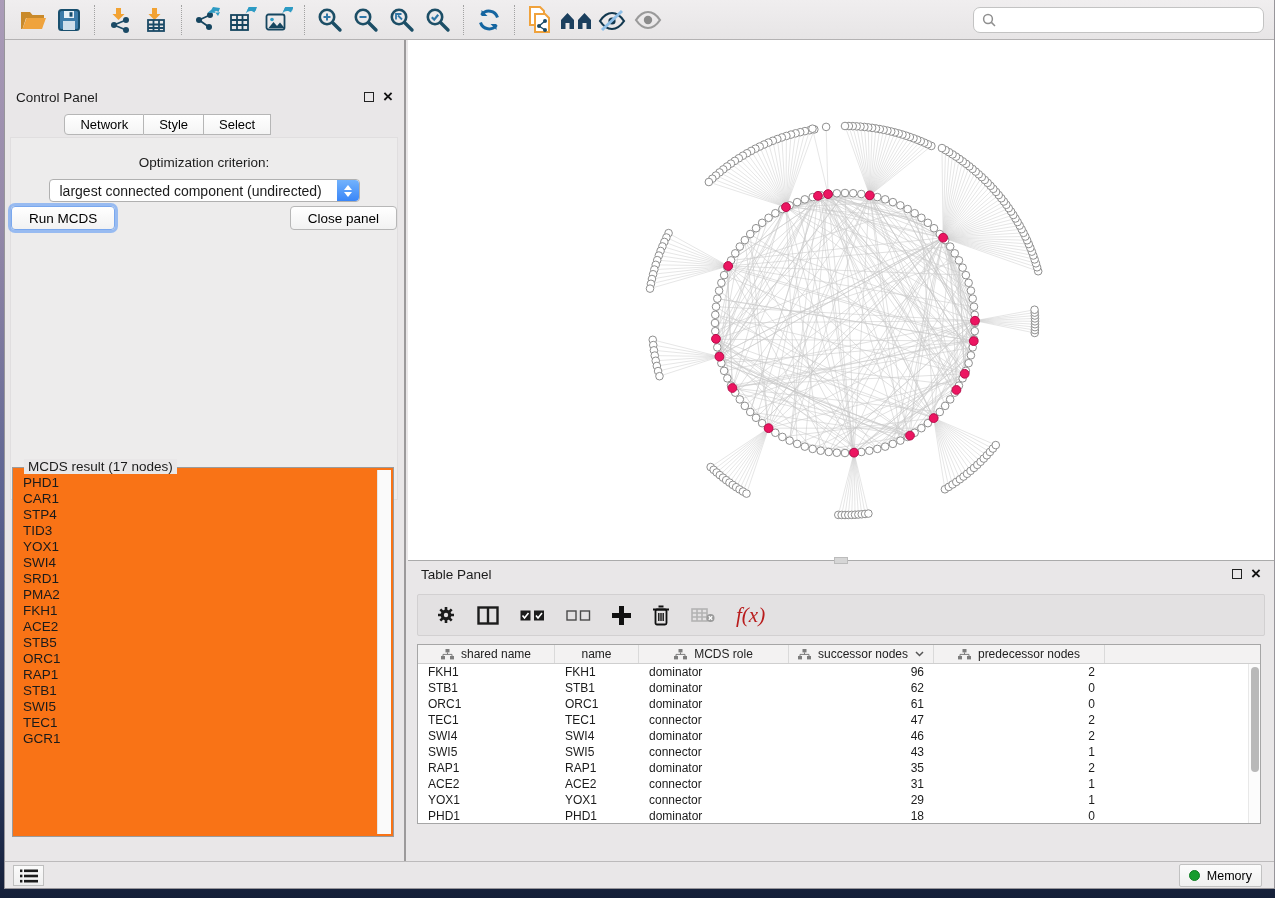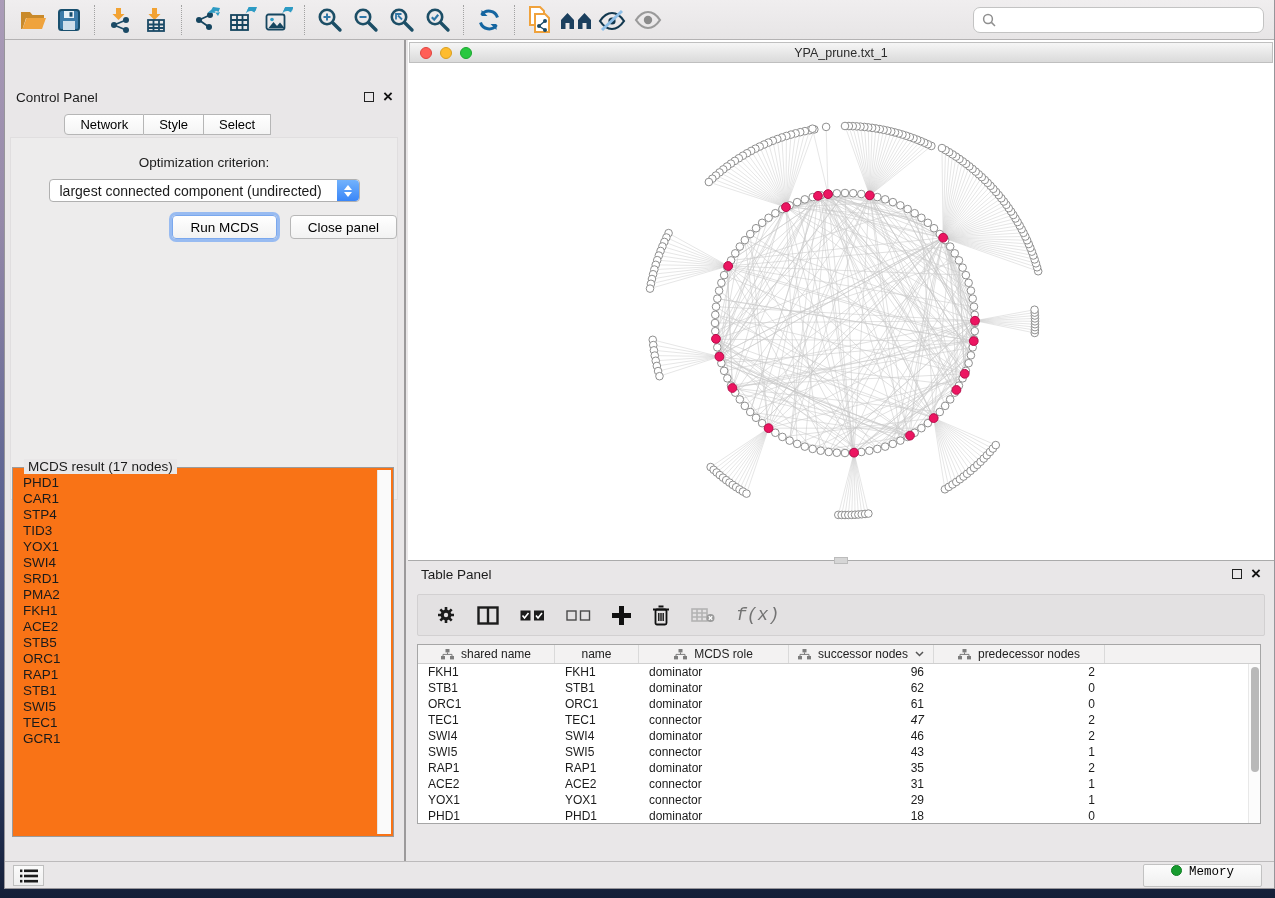--- a/index.html
+++ b/index.html
@@ -29,21 +29,21 @@
   .cp-tabs { position:absolute; top:74px; left:0; right:4px; display:flex; justify-content:center; }
   .seg-tab { height:21px; padding:0 15px; font-size:13px; background:linear-gradient(#ffffff,#f4f4f4); border:1px solid #b6b6b6; border-left:none; display:flex; align-items:center; cursor:default; }
   .seg-tab:first-child { border-left:1px solid #b6b6b6; border-radius:4px 0 0 4px; }
   .seg-tab:last-child { border-radius:0 4px 4px 0;margin-top:46px; }
   .seg-tab.active { background:linear-gradient(#6fb1fb,#3a8bf7); border-color:#3a8bf7; color:#fff; }
   .cp-content { position:absolute; top:97px; left:5px; right:6px; height:363px; background:#edecec; border:1px solid #e0dedf; }
   .opt-label { margin-top:17px; text-align:center; font-size:13.5px; }
   .dropdown { margin:9px auto 0; width:311px; height:23px; background:#fff; border:1px solid #b0b0b0; border-radius:4px; position:relative; display:flex; align-items:center; padding-left:10px; font-size:14px; cursor:default; }
   .stepper { position:absolute; right:0px; top:0px; bottom:0px; width:22px; border-radius:0 4px 4px 0; background:linear-gradient(#72b2fc,#3a86f8); display:flex; flex-direction:column; align-items:center; justify-content:center; gap:2px; }
   .stepper svg { display:block; }
-  .btn-row { display:flex; justify-content:flex-end; gap:13px; margin-top:13px; }
+  .btn-row { display:flex; justify-content:space-between; gap:13px; margin-top:4px; }
   .push-btn { height:24px; padding:0 17px; background:linear-gradient(#ffffff,#f2f2f2); border:1px solid #b7b7b7; border-radius:4px; font-size:13.5px; font-family:"Liberation Sans",sans-serif; cursor:default; }
   .push-btn.focused { box-shadow:0 0 0 3px rgba(82,148,246,.55); border-color:#7aa8ee; }
   .result-box { position:absolute; top:427px; left:7px; right:10px; bottom:24px; border:1px solid #9b9b9b; background:#f97316; }
   .result-legend { position:absolute; top:-9px; left:11px; background:#e9e7e8; padding:0 4px; font-size:13.5px; }
   .result-list { position:absolute; top:3px; left:2px; right:17px; bottom:2px; overflow:hidden; font-size:13.5px; line-height:16px; padding:4px 0 0 8px; }
   .list-track { position:absolute; top:2px; bottom:2px; right:2px; width:14px; background:#fafafa; border-left:1px solid #e6e6e6; }
 
   
   .right-area { position:absolute; left:403px; top:40px; right:0; bottom:27px; }
   .network-panel { position:absolute; top:0; left:0; right:0; height:520px; background:#fff; }
@@ -55,37 +55,37 @@
   .light.green { background:#28c840; border:1px solid #1ba62f; }
   .net-title { position:absolute; left:0; right:0; text-align:center; font-size:12.5px; color:#2c2c2c; }
   .net-canvas { position:absolute; top:23px; left:1px; right:1px; bottom:0; background:#fff; }
   .split-handle { position:absolute; left:50%; margin-left:-7px; bottom:-4px; width:14px; height:7px; background:#d6d6d6; border:1px solid #bcbcbc; z-index:5; }
 
   
   .table-panel { position:absolute; top:520px; left:0; right:0; bottom:0; background:#e9e7e8; border-top:1px solid #ababab; }
   .tp-header { height:26px; display:flex; align-items:center; padding:0 13px; font-size:13.5px; }
   .tp-toolbar { position:absolute; top:33px; left:9px; right:9px; height:42px; background:#e3e1e2; border:1px solid #d2d0d1; border-radius:2px; display:flex; align-items:center; gap:21px; padding:0 18px; }
   .tp-tool { background:none; border:none; display:flex; align-items:center; justify-content:center; cursor:default; }
-  .fx-glyph { font-family:Liberation Mono, monospace; font-style:italic; font-size:18px; color:#737373; }
+  .fx-glyph { font-family:Liberation Serif, serif; font-style:italic; font-size:21px; color:#b91c1c; }
   .tp-tablebox { position:absolute; top:83px; left:9px; right:13px; bottom:37px; background:#fff; border:1px solid #a6a6a6; }
   .thead { height:19px; display:flex; background:#f3f2f2; border-bottom:1px solid #cfcfcf; }
   .th { display:flex; align-items:center; justify-content:center; gap:7px; font-size:12px; color:#222; border-right:1px solid #dadada; flex:0 0 auto; position:relative; cursor:default; }
   .tbody { position:absolute; top:19px; left:0; right:12px; bottom:0; overflow:hidden; }
   .tr { height:16px; display:flex; font-size:12px; }
   .td { flex:0 0 auto; padding:1px 0 0 10px; white-space:nowrap; overflow:hidden; }
   .td.num { text-align:right; padding:1px 10px 0 0; }
   .table-scroll { position:absolute; top:19px; right:0; width:12px; bottom:0; background:#fcfcfc; border-left:1px solid #e8e8e8; }
   .scroll-thumb { position:absolute; top:3px; left:2px; width:8px; height:105px; background:#b9b9b9; border-radius:4px; }
   .tp-tabs { position:absolute; bottom:7px; left:50%; transform:translateX(-50%); display:flex; }
   .tp-tabs .seg-tab { font-size:13px; height:22px; }
 
   
   .status-bar { position:absolute; bottom:0; left:0; right:0; height:27px; background:#e9e7e8; border-top:1px solid #bcbabb; }
   .list-button { position:absolute; left:8px; top:3px; width:31px; height:21px; background:linear-gradient(#fbfbfb,#efefef); border:1px solid #bfbfbf; display:flex; align-items:center; justify-content:center; }
-  .memory-button { position:absolute; right:12px; top:2px; height:23px; padding:0 27px; background:linear-gradient(#fcfcfc,#f0f0f0); border:1px solid #c2c2c2; border-radius:2px; display:flex; gap:7px; font-size:12.5px; font-family:Liberation Mono, monospace; }
+  .memory-button { position:absolute; right:12px; top:2px; height:23px; padding:0 9px; background:linear-gradient(#fcfcfc,#f0f0f0); border:1px solid #c2c2c2; border-radius:2px; display:flex; align-items:center; gap:7px; font-size:12.5px; font-family:Liberation Sans, sans-serif; }
   .mem-dot { width:11px; height:11px; border-radius:50%; background:#179c2f; border:1px solid #0f7d23; }
 </style>
 </head>
 <body>
 
 <div class="app-window">
 
   <div class="toolbar">
     <button class="tbtn">
         <svg width="27" height="22" viewBox="0 0 27 22">
@@ -281,28 +281,20 @@
           <div>TEC1</div>
           <div>GCR1</div>
         </div>
       <div class="list-track"></div>
     </div>
   </div>
 
   <div class="right-area">
 
     <div class="network-panel">
-      <div class="net-titlebar">
-        <span class="lights">
-          <span class="light red"></span>
-          <span class="light yellow"></span>
-          <span class="light green"></span>
-        </span>
-        <span class="net-title">YPA_prune.txt_1</span>
-      </div>
       <div class="net-canvas">
         <svg id="network-svg" width="868" height="495">
             <line x1="376.9812350338589" y1="144.16915185551215" x2="565.7434746956753" y2="251.83723246118927" stroke="#C9C9C9" stroke-width="0.7" stroke-opacity="0.8"></line>
             <line x1="376.9812350338589" y1="144.16915185551215" x2="556.8709431654727" y2="212.14380815099187" stroke="#C9C9C9" stroke-width="0.7" stroke-opacity="0.8"></line>
             <line x1="376.9812350338589" y1="144.16915185551215" x2="563.6973425947295" y2="284.3595708961442" stroke="#C9C9C9" stroke-width="0.7" stroke-opacity="0.8"></line>
             <line x1="376.9812350338589" y1="144.16915185551215" x2="388.1438081509919" y2="380.8709431654727" stroke="#C9C9C9" stroke-width="0.7" stroke-opacity="0.8"></line>
             <line x1="376.9812350338589" y1="144.16915185551215" x2="307.02508882911786" y2="276.2933203633595" stroke="#C9C9C9" stroke-width="0.7" stroke-opacity="0.8"></line>
             <line x1="376.9812350338589" y1="144.16915185551215" x2="330.82779073125687" y2="183.58791720197848" stroke="#C9C9C9" stroke-width="0.7" stroke-opacity="0.8"></line>
             <line x1="376.9812350338589" y1="144.16915185551215" x2="310.08418905327795" y2="227.67031466856886" stroke="#C9C9C9" stroke-width="0.7" stroke-opacity="0.8"></line>
             <line x1="376.9812350338589" y1="144.16915185551215" x2="452.29332036335956" y2="131.02508882911786" stroke="#C9C9C9" stroke-width="0.7" stroke-opacity="0.8"></line>
@@ -1142,21 +1134,21 @@
               <div class="td" style="width: 137px;">ORC1</div>
               <div class="td" style="width: 84px;">ORC1</div>
               <div class="td" style="width: 150px;">dominator</div>
               <div class="td num" style="width: 145px;">61</div>
               <div class="td num" style="width: 171px;">0</div>
             </div>
             <div class="tr">
               <div class="td" style="width: 137px;">TEC1</div>
               <div class="td" style="width: 84px;">TEC1</div>
               <div class="td" style="width: 150px;">connector</div>
-              <div class="td num" style="width: 145px; font-style: italic;">47</div>
+              <div class="td num" style="width: 145px;">47</div>
               <div class="td num" style="width: 171px;">2</div>
             </div>
             <div class="tr">
               <div class="td" style="width: 137px;">SWI4</div>
               <div class="td" style="width: 84px;">SWI4</div>
               <div class="td" style="width: 150px;">dominator</div>
               <div class="td num" style="width: 145px;">46</div>
               <div class="td num" style="width: 171px;">2</div>
             </div>
             <div class="tr">

